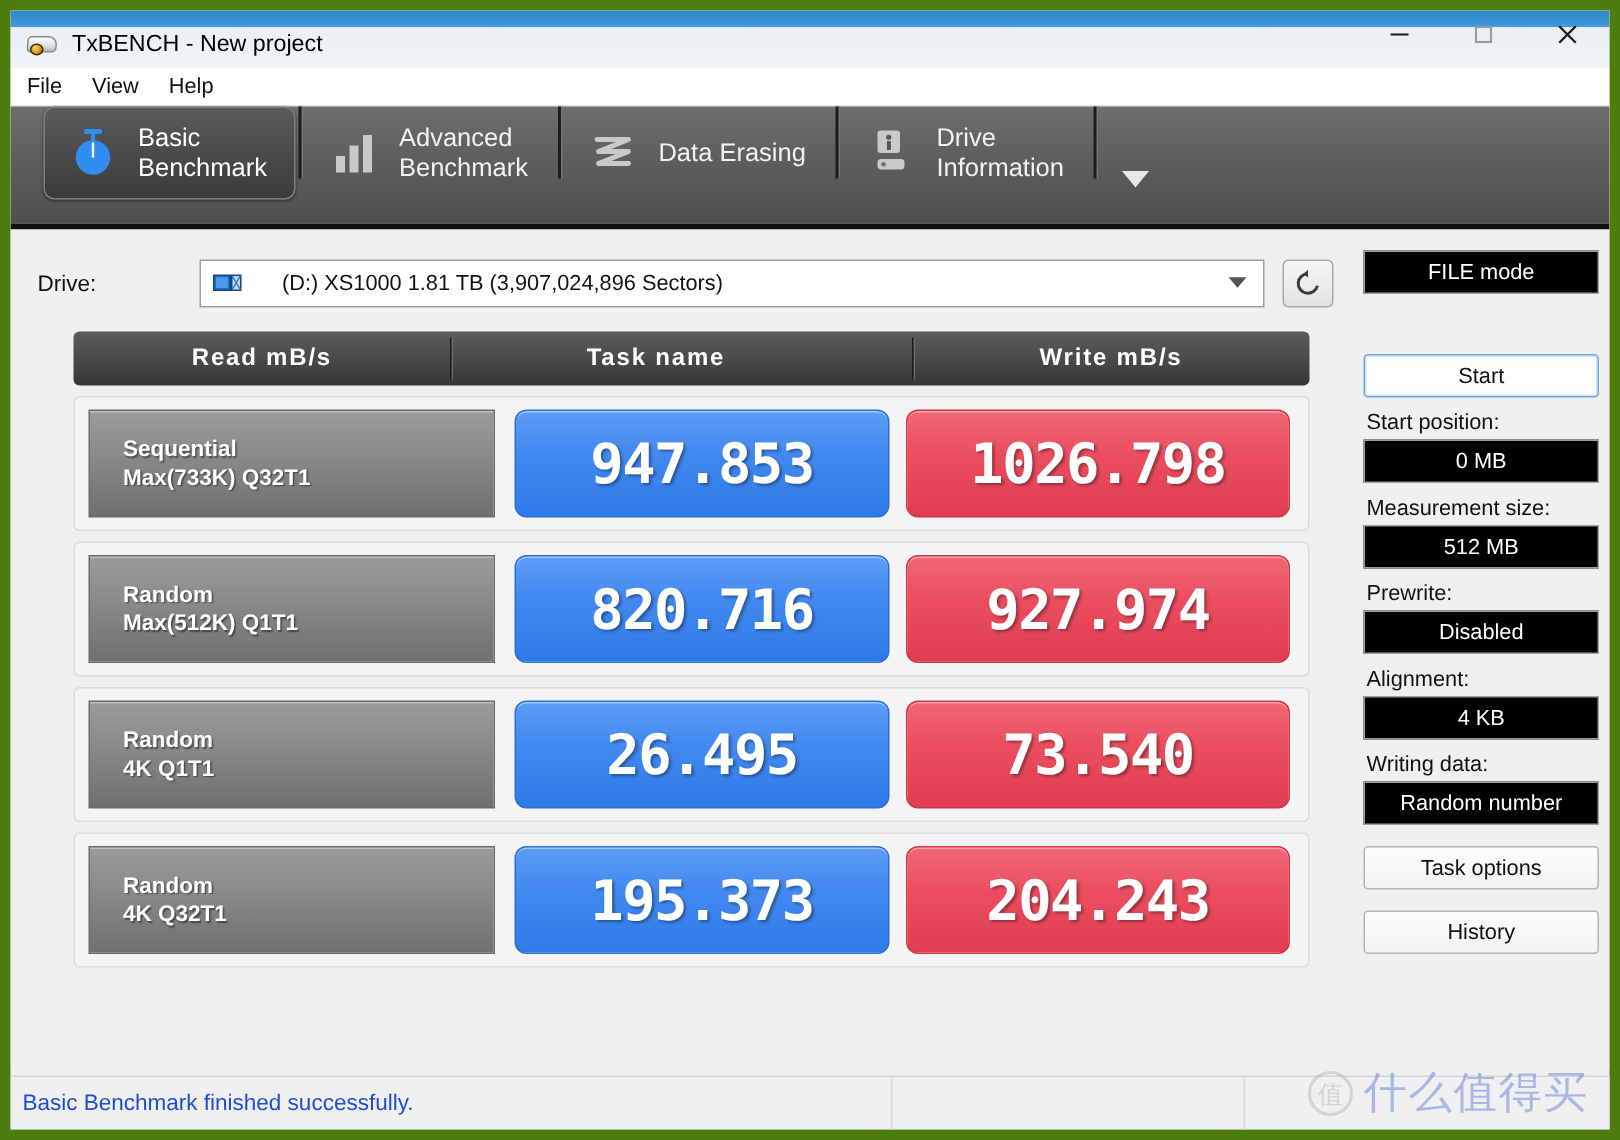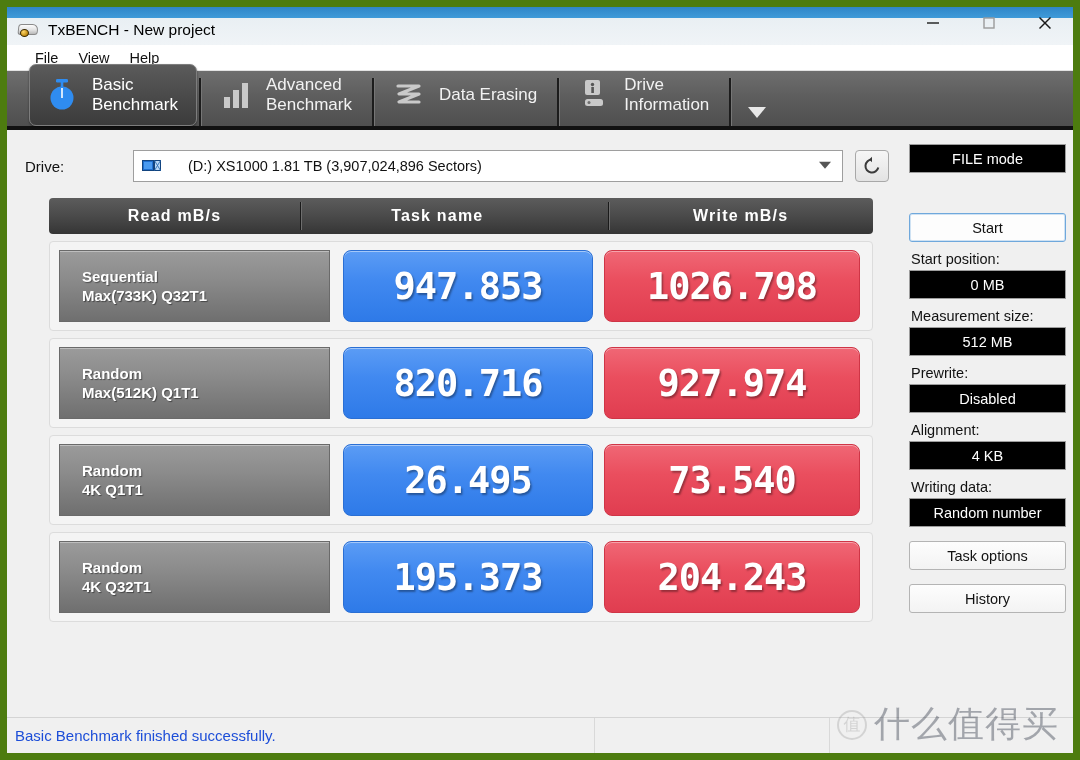--- a/index.html
+++ b/index.html
@@ -61,35 +61,35 @@
     display: flex; align-items: center; justify-content: center;
     background: transparent;
   }
   .win-btn svg { display: block; }
 
   
   .menubar {
     height: 26px;
     background: #ffffff;
     display: flex; align-items: center;
-    padding-left: 28px;
+    padding-left: 11px;
     border-bottom: 1px solid #e2e2e2;
   }
   .menu-item {
     font-size: 14.5px; color: #111;
     padding: 2px 11px 2px 0;
     margin-right: 9px;
     white-space: nowrap;
   }
 
   
   .tabstrip {
-    height: 59px;
+    height: 82px;
     background: linear-gradient(to bottom, #6e6e6e 0%, #5e5e5e 45%, #4f4f4f 100%);
-    display: flex; align-items: flex-end;
+    display: flex; align-items: flex-start;
     border-bottom: 4px solid #111;
     position: relative;
   }
   .tab {
     height: 62px;
     display: flex; align-items: center;
     padding: 0 18px 0 14px;
     position: relative;
   }
   .tab.active {
@@ -322,21 +322,21 @@
   }
   .wm-circle {
     width: 30px; height: 30px; border-radius: 50%;
     border: 2px solid #9e9e9e;
     display: flex; align-items: center; justify-content: center;
     font-size: 17px; color: #9e9e9e;
     margin-right: 7px;
     font-family: "DejaVu Sans", sans-serif;
   }
   .wm-text {
-    font-size: 36px; color: #0f172a;
+    font-size: 29px; color: #1d4ed8;
     font-family: Liberation Mono, monospace;
     letter-spacing: 1px;
   }
 </style>
 </head>
 <body>
 
 <div class="window">
 
   <div class="titlebar">

